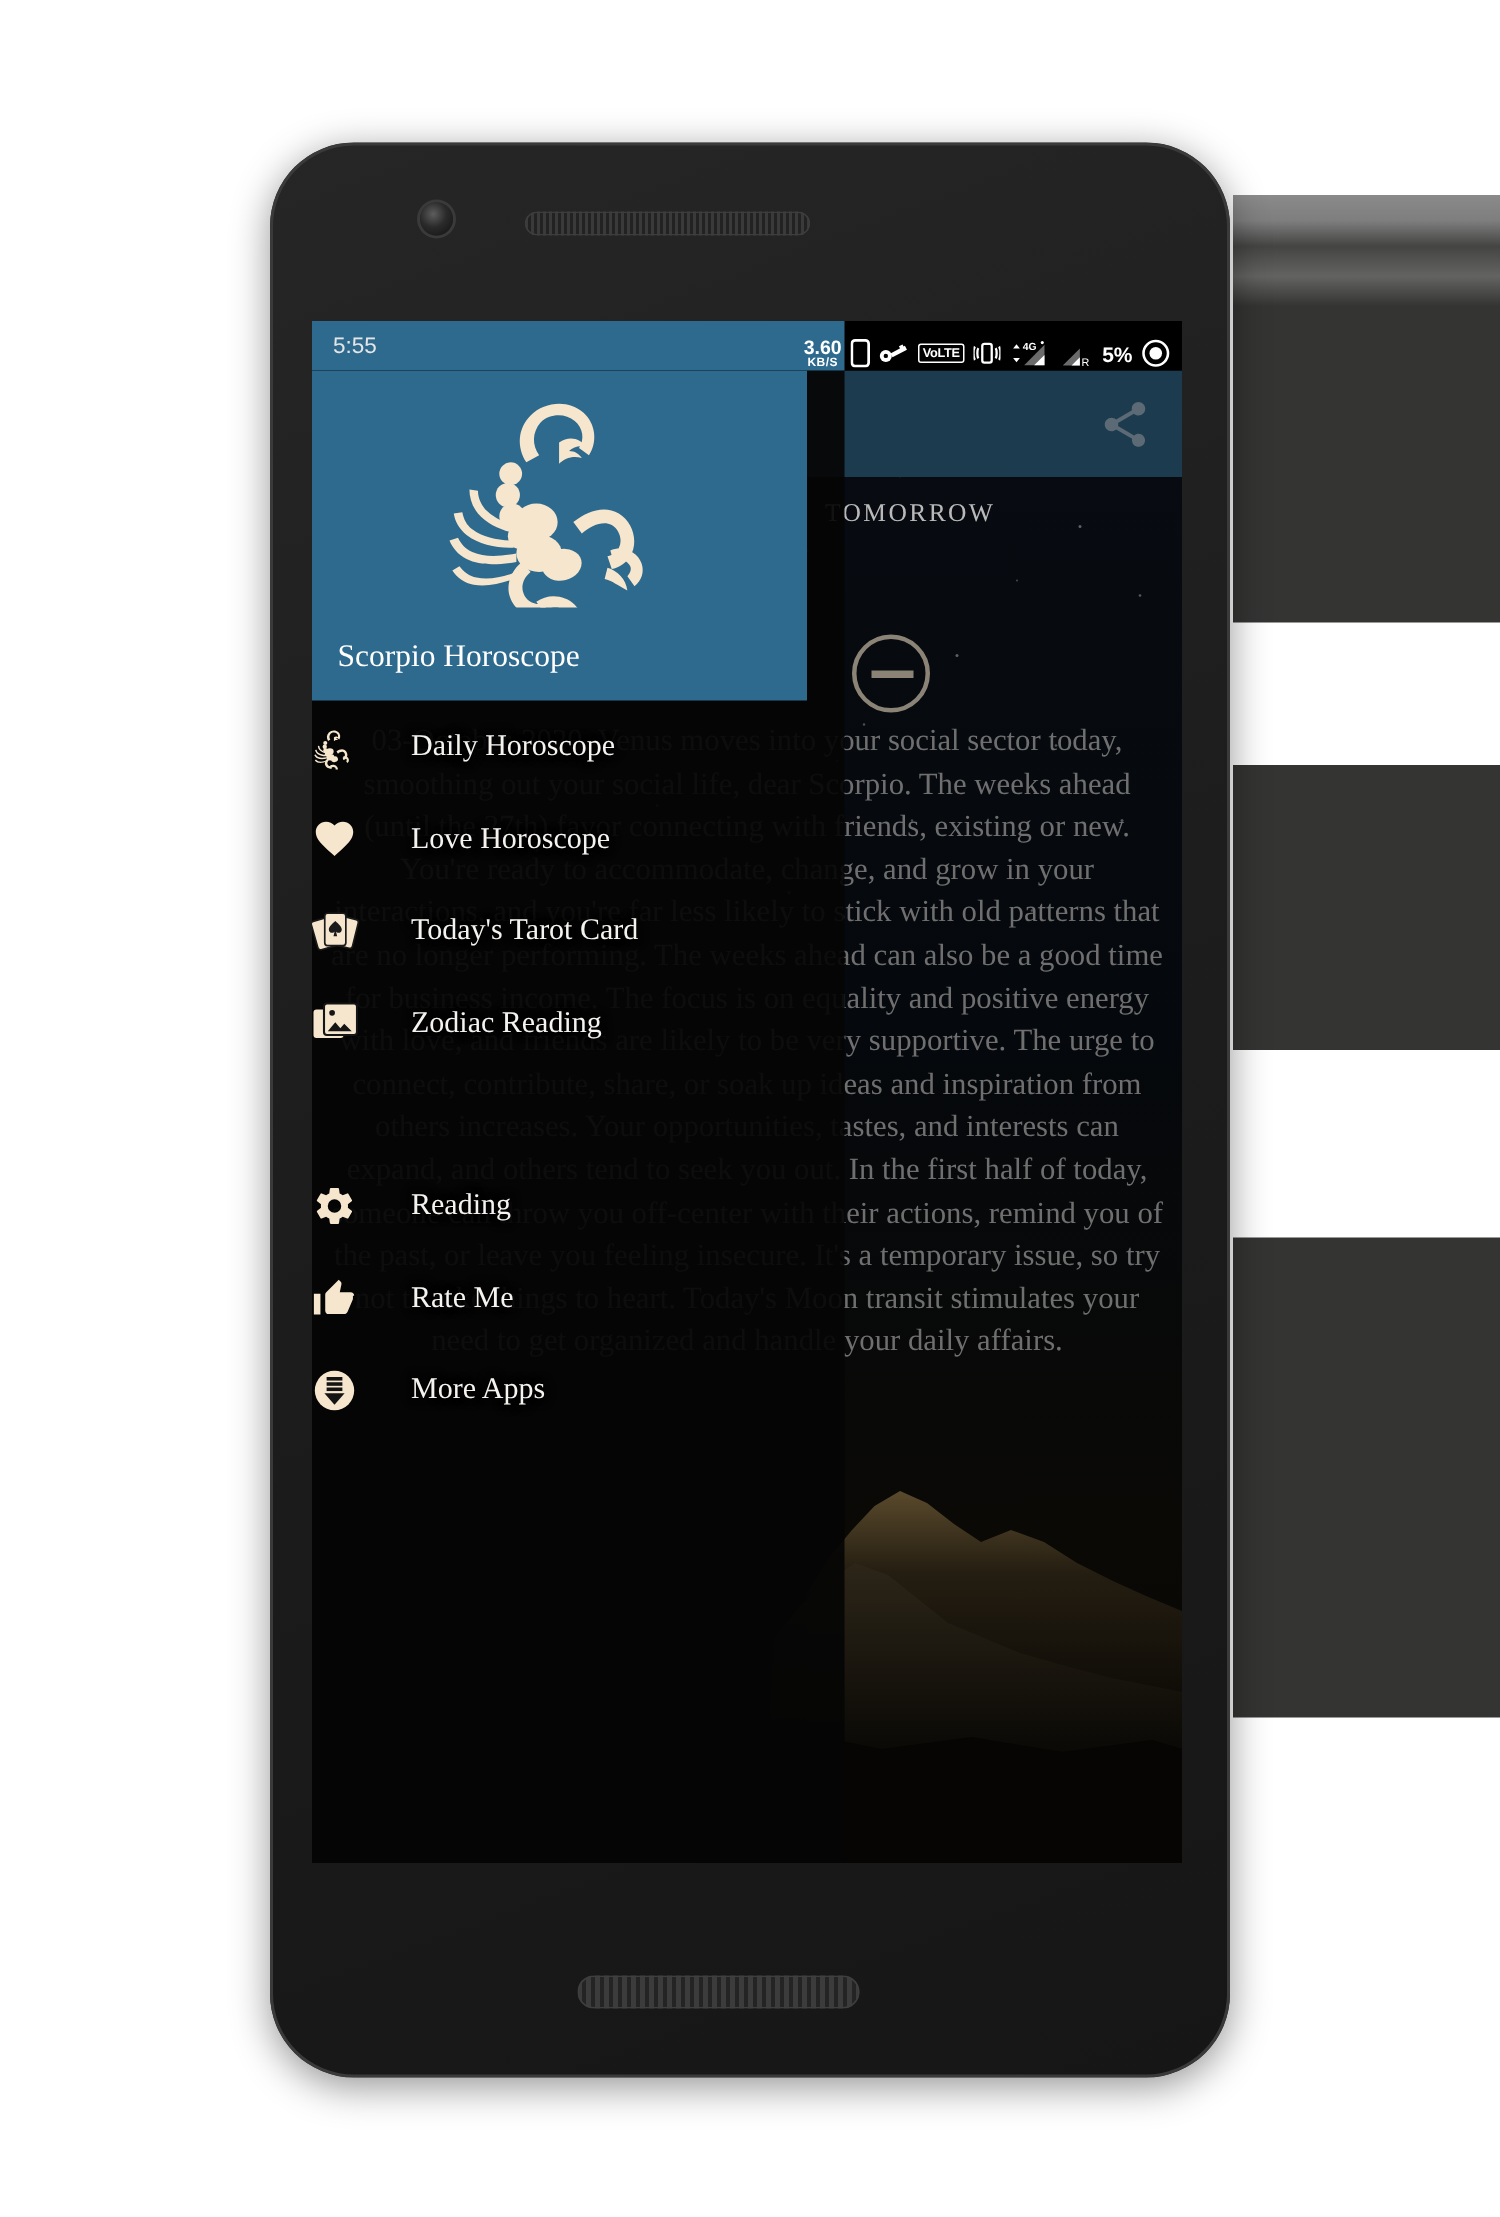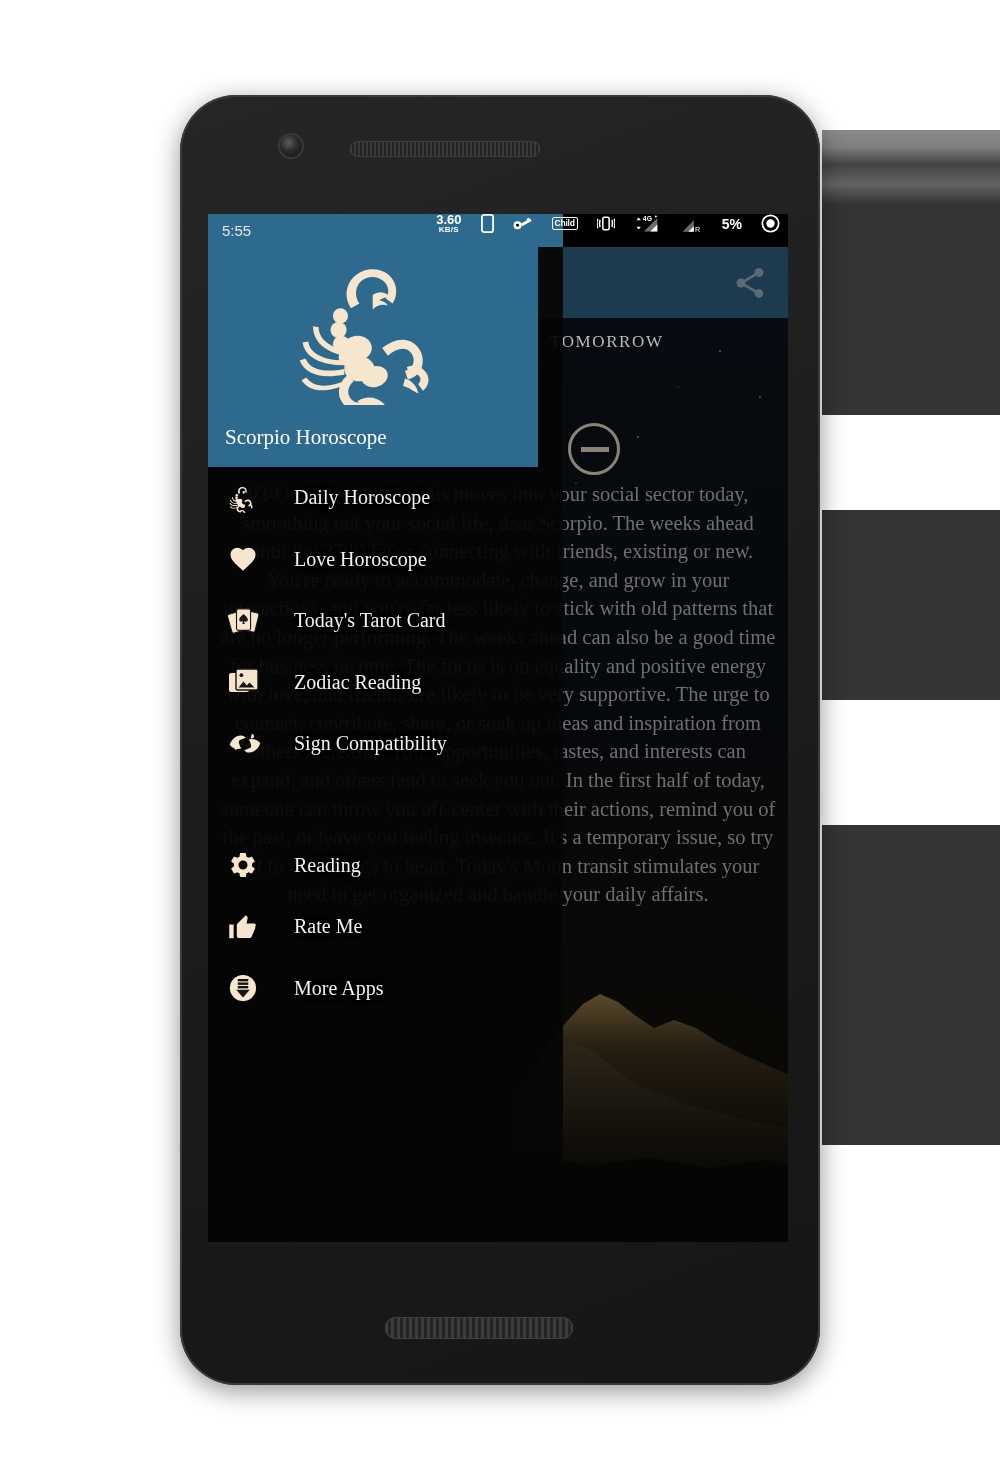--- a/index.html
+++ b/index.html
@@ -46,21 +46,21 @@
     position:absolute;left:28px;top:119px;width:580px;height:1028px;
     background:#000;overflow:hidden;
   }
 
   
   #statusbar{position:absolute;left:0;top:0;width:580px;height:33px;background:#000;
     display:flex;align-items:center;font-family:"Liberation Sans",sans-serif;}
   #sb-left{position:absolute;left:0;top:0;width:355px;height:33px;background:#2e6a8e;}
   #sb-time{position:relative;z-index:2;color:#e5e5e5;font-size:15px;margin-left:14px;
     font-family:"Liberation Sans",sans-serif;}
-  #sb-right{position:absolute;right:8px;top:0;height:19px;display:flex;align-items:center;gap:19px;z-index:2;}
+  #sb-right{position:absolute;right:8px;top:12px;height:19px;display:flex;align-items:center;gap:6px;z-index:2;}
   .kbs{display:flex;flex-direction:column;align-items:center;line-height:1;color:#fff;}
   .kbs .n{font-size:13px;font-weight:bold;}
   .kbs .u{font-size:8px;font-weight:bold;letter-spacing:.3px;text-align:center;}
   .sb-ico{color:#fff;display:flex;align-items:center;}
   .pct{color:#fff;font-size:14px;font-weight:bold;}
   .volte{border:1.6px solid #fff;border-radius:2px;font-size:8.5px;font-weight:bold;
     padding:1px 2px;letter-spacing:-.2px;line-height:1;color:#fff;}
 
   
   #app{position:absolute;left:0;top:33px;width:580px;height:995px;
@@ -83,21 +83,21 @@
 
   
   #drawer{position:absolute;left:0;top:0;width:355px;height:1028px;
     background:rgba(5,5,5,.93);}
   #drawer-header{position:absolute;left:0;top:33px;width:330px;height:220px;background:#2e6a8e;}
   #scorp-wrap{position:absolute;left:0;top:0;width:355px;height:168px;
     display:flex;align-items:center;justify-content:center;}
   #drawer-title{position:absolute;left:17px;top:178px;color:#fff;font-size:21px;
     font-family:"Liberation Serif",serif;}
   #menu{position:absolute;left:0;top:253px;width:355px;}
-  .mi{display:flex;align-items:center;height:61.5px;padding-left:20px;box-sizing:border-box;}
+  .mi{display:flex;align-items:center;height:61.5px;box-sizing:border-box;}
   .mi .ic{width:44px;display:flex;align-items:center;justify-content:flex-start;
     color:#f4e7d2;flex:0 0 44px;}
   .mi .lb{color:#f5f3ef;font-size:20px;font-family:"Liberation Serif",serif;
     margin-left:22px;white-space:nowrap;text-shadow:0 0 4px #000,0 0 8px #000;}
   #menu-gap{height:60px;}
   .ic svg{display:block;}
 </style>
 </head>
 <body>
 
@@ -280,33 +280,20 @@
             <svg width="32" height="30" viewBox="0 0 32 30">
               <rect x="1" y="6" width="20" height="19" rx="2" fill="#f5e6cd"></rect>
               <rect x="8" y="2" width="22" height="21" rx="2" fill="#f5e6cd" stroke="#151515" stroke-width="1.4"></rect>
               <path d="M10.5 20.5l5-6 3.4 4 2.6-3 5 5z" fill="#151515"></path>
               <circle cx="13.4" cy="8.2" r="1.9" fill="#151515"></circle>
             </svg>
           </span>
           <span class="lb">Zodiac Reading</span>
         </div>
 
-        <div class="mi">
-          <span class="ic">
-            <svg width="34" height="26" viewBox="0 0 40 30" fill="#f5e6cd">
-              <path d="M2 16c2-6 7-11 13-11 3 0 5 1 6 3-3 0-6 2-7 5-1 3 0 6 2 7-4 2-10 1-14-4z"></path>
-              <path d="M38 14c-2 6-7 11-13 11-3 0-5-1-6-3 3 0 6-2 7-5 1-3 0-6-2-7 4-2 10-1 14 4z"></path>
-              <circle cx="16" cy="13" r="3.2" fill="#101010"></circle>
-              <circle cx="24" cy="17" r="3.2" fill="#101010"></circle>
-              <path d="M28 3c2 .5 3 2 2.6 3.6-.4 1.6-2.2 2.4-4 1.8z"></path>
-              <path d="M10 22c-2 -.5-3-2-2.6-3.6.4-1.6 2.2-2.4 4-1.8z"></path>
-            </svg>
-          </span>
-          <span class="lb">Sign Compatibility</span>
-        </div>
 
 
         <div id="menu-gap"></div>
 
         <div class="mi">
           <span class="ic">
             <svg width="30" height="30" viewBox="0 0 24 24" fill="#f5e6cd">
               <path d="M19.14 12.94a7.6 7.6 0 000-1.88l2.03-1.58a.5.5 0 00.12-.64l-1.92-3.32a.5.5 0 00-.6-.22l-2.39.96a7.3 7.3 0 00-1.63-.94l-.36-2.54a.5.5 0 00-.5-.42h-3.84a.5.5 0 00-.5.42l-.36 2.54c-.59.24-1.13.56-1.63.94l-2.39-.96a.5.5 0 00-.6.22L2.65 8.84a.5.5 0 00.12.64l2.03 1.58a7.6 7.6 0 000 1.88l-2.03 1.58a.5.5 0 00-.12.64l1.92 3.32c.12.22.39.3.6.22l2.39-.96c.5.38 1.04.7 1.63.94l.36 2.54c.4.24.25.42.5.42h3.84c.25 0 .46-.18.5-.42l.36-2.54c.59-.24 1.13-.56 1.63-.94l2.39.96c.21.08.48 0 .6-.22l1.92-3.32a.5.5 0 00-.12-.64l-2.03-1.58zM12 15.6A3.6 3.6 0 1112 8.4a3.6 3.6 0 010 7.2z"></path>
             </svg>
           </span>
@@ -357,21 +344,21 @@
 
         <span class="sb-ico">
           <svg width="20" height="14" viewBox="0 0 22 14" fill="#fff">
             <circle cx="5" cy="8.4" r="4.4"></circle>
               <circle cx="5" cy="8.4" r="1.6" fill="#000"></circle>
             <rect x="8.4" y="6.6" width="12" height="3.2" transform="rotate(-28 8.4 6.6)"></rect>
             <rect x="14.6" y="1.4" width="3" height="3.1" transform="rotate(-28 14.6 1.4)"></rect>
           </svg>
         </span>
 
-        <span class="volte">Child</span>
+        <span class="volte">VoLTE</span>
 
         <span class="sb-ico">
           <svg width="18" height="17" viewBox="0 0 20 18" fill="none" stroke="#fff" stroke-width="1.7">
             <rect x="6.5" y="2" width="7" height="14" rx="1.6"></rect>
             <path d="M3.6 5.2C2.6 6.5 2.6 11.5 3.6 12.8M1 4C-.3 6 -.3 12 1 14"></path>
             <path d="M16.4 5.2c1 1.3 1 6.3 0 7.6M19 4c1.3 2 1.3 8 0 10"></path>
           </svg>
         </span>
 
         <span class="sb-ico">

